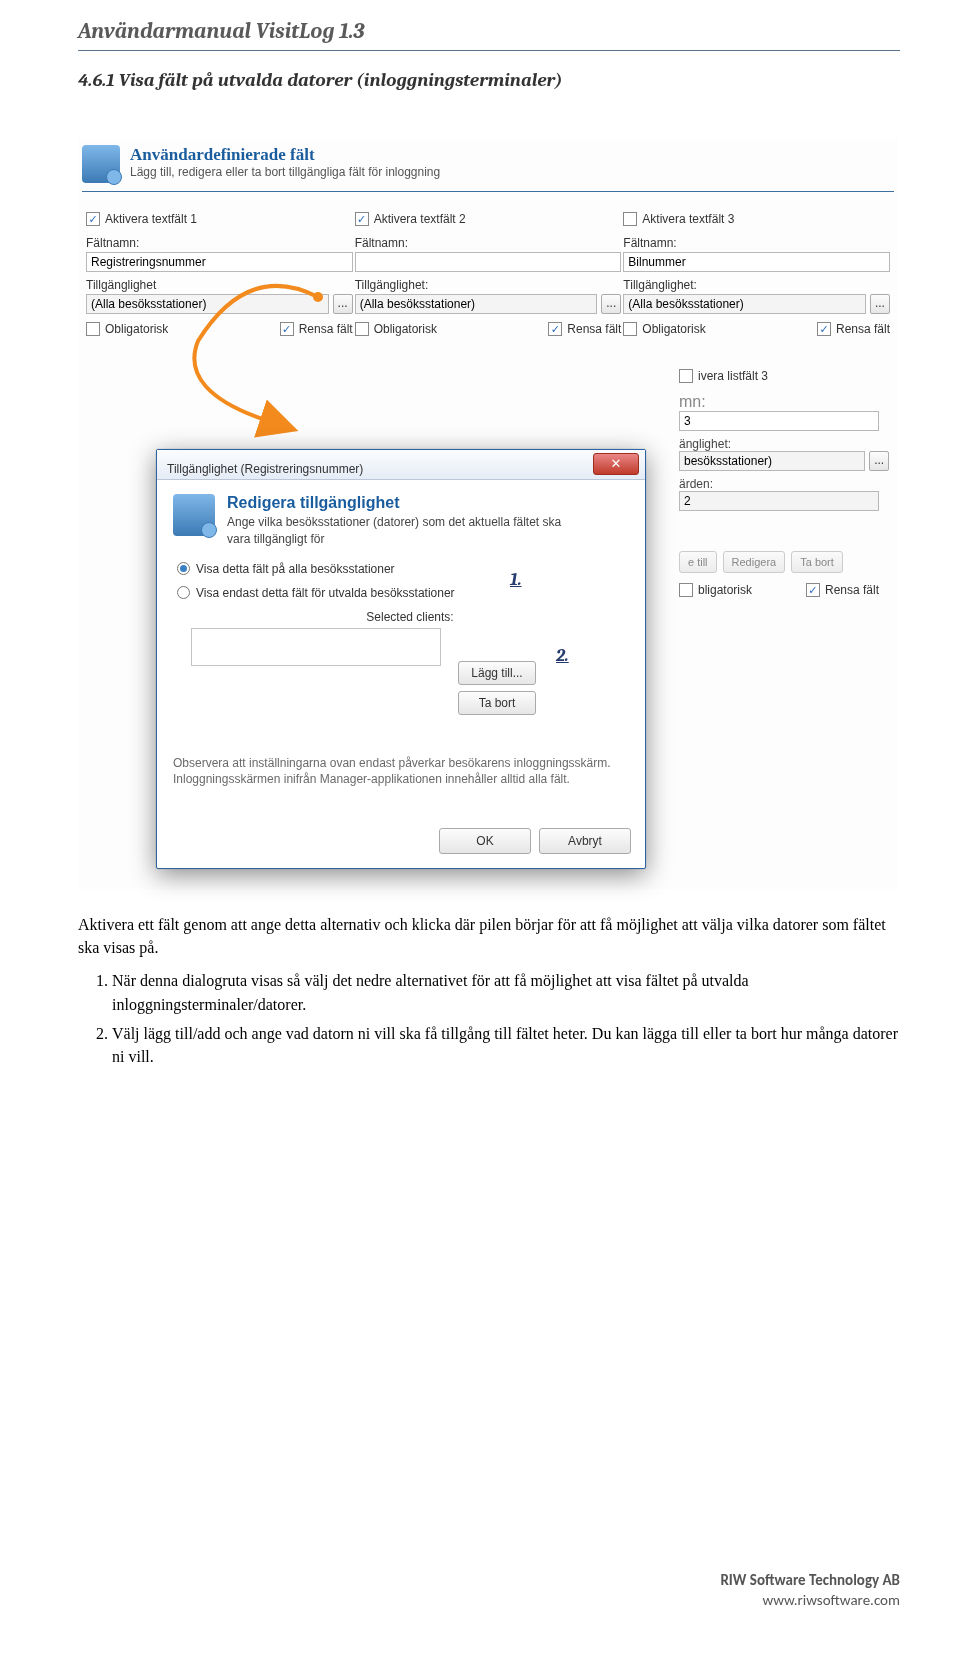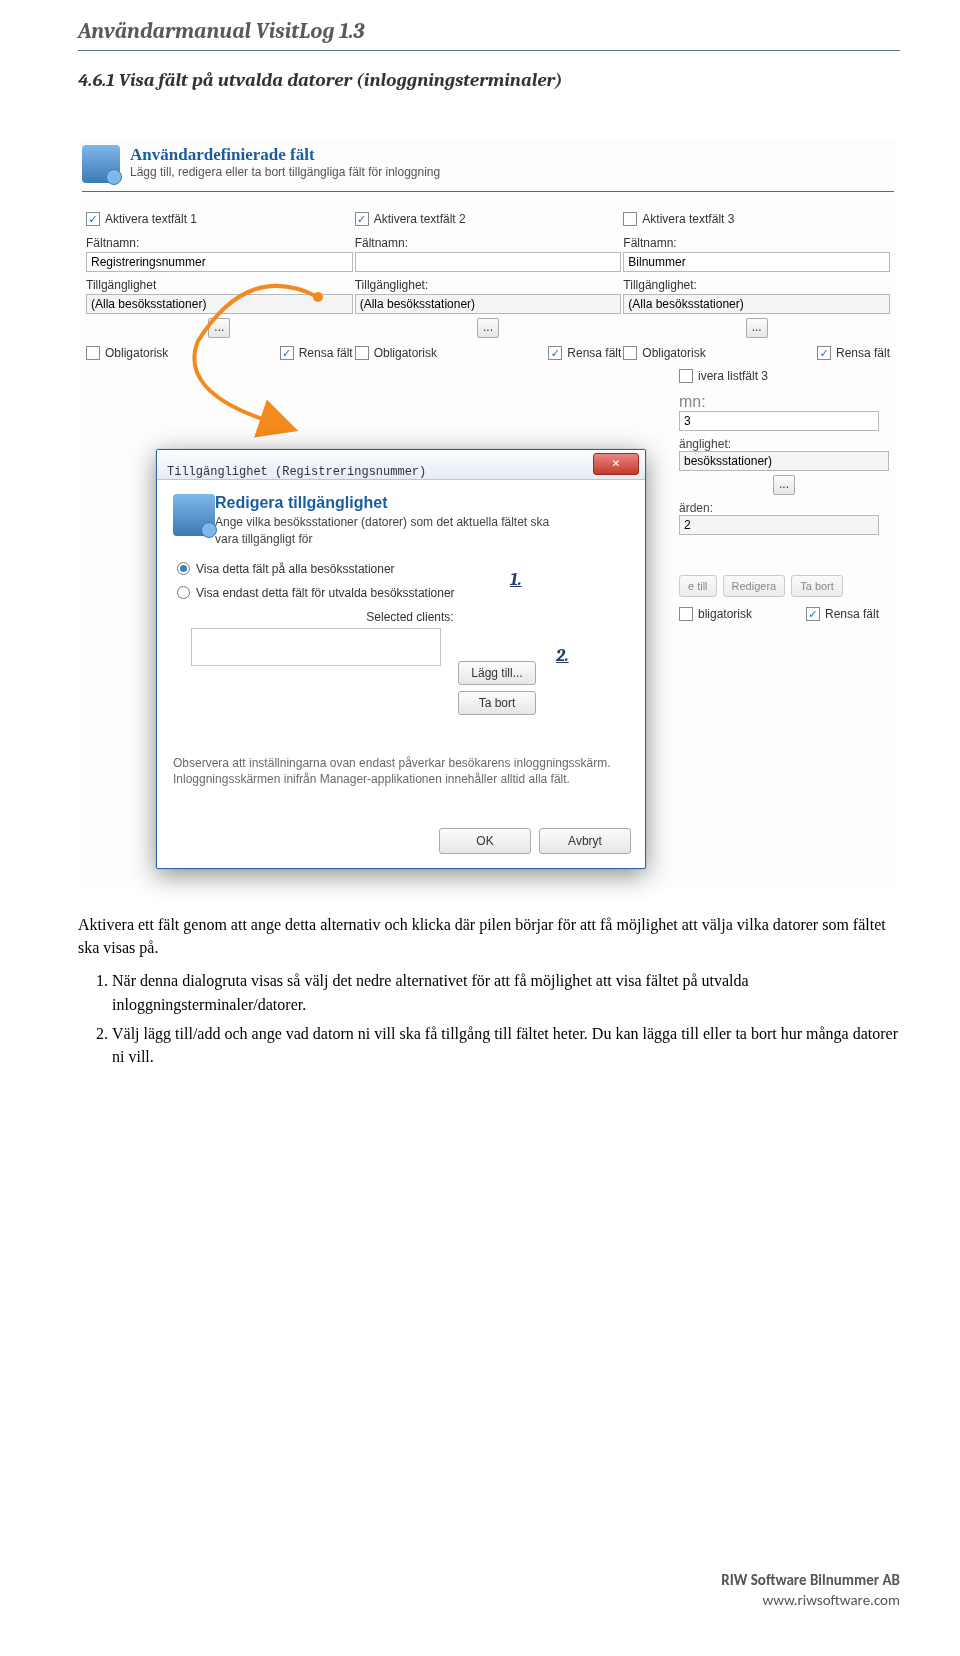--- a/index.html
+++ b/index.html
@@ -30,31 +30,31 @@
   .panel-rule { border: none; border-top: 1px solid #3b6fa1; margin: 0 4px 20px 4px; }
   
   .fields-row { display: flex; gap: 2px; padding: 0 8px; }
   .field-col { flex: 1; position: relative; }
   .chk-line { display: flex; align-items: center; gap: 5px; margin-bottom: 10px; font-size: 12px; color: #333; }
   .chk { width: 14px; height: 14px; border: 1px solid #888; background: #fff; display: inline-flex; align-items: center; justify-content: center; font-size: 11px; color: #2a6bc0; }
   .chk.checked::after { content: "✓"; }
   .fld-label { font-size: 12px; color: #333; margin-bottom: 2px; }
   .fld-input { width: 100%; height: 20px; border: 1px solid #b8b8b8; background: #fff; padding: 0 4px; font-size: 12px; }
   .fld-grey { background: #f4f4f4; }
-  .row-inline { display: flex; align-items: center; gap: 4px; flex-direction: column; }
+  .row-inline { display: flex; align-items: center; gap: 4px; }
   .dots-btn { width: 22px; height: 20px; border: 1px solid #aaa; background: linear-gradient(#fcfcfc,#e6e6e6); font-size: 12px; text-align: center; line-height: 17px; border-radius: 2px; }
   .chk-pair { display: flex; justify-content: space-between; margin-top: 8px; }
   
   .arrow-svg { position: absolute; left: 40px; top: 82px; z-index: 5; pointer-events: none; }
   
   .modal-shadow { position: absolute; left: 78px; top: 310px; width: 490px; height: 420px; background: #fff; border: 1px solid #2b63a5; box-shadow: 0 6px 26px rgba(0,0,0,.45), 0 0 0 1px rgba(0,0,0,.05); border-radius: 2px; z-index: 10; }
-  .modal-titlebar { height: 30px; background: linear-gradient(#fbfcfe,#e5ecf6); display: flex; align-items: flex-end; padding: 12px 0 0 10px; border-bottom: 1px solid #bac7d8; position: relative; color: #333; font-size: 12px; font-family: Liberation Mono, monospace; }
+  .modal-titlebar { height: 30px; background: linear-gradient(#fbfcfe,#e5ecf6); display: flex; align-items: flex-start; padding: 12px 0 0 10px; border-bottom: 1px solid #bac7d8; position: relative; color: #333; font-size: 12px; }
   .modal-close { position: absolute; right: 6px; top: 3px; width: 46px; height: 22px; background: linear-gradient(#e98686,#c03b2a); border-radius: 3px; color: #fff; text-align: center; line-height: 20px; font-size: 13px; border: 1px solid #9e2c1f; }
   .modal-body { padding: 14px 16px; }
-  .modal-hero { display: flex; gap: 0; align-items: flex-start; margin-bottom: 14px; }
+  .modal-hero { display: flex; gap: 12px; align-items: flex-start; margin-bottom: 14px; }
   .modal-hero .folder-icon { width: 42px; height: 42px; }
   .modal-htitle { color: #1a5d9e; font-weight: 600; font-size: 16px; margin-bottom: 2px; }
   .modal-hsub { font-size: 12px; color: #444; max-width: 360px; line-height: 1.4; }
   .radio-line { display: flex; align-items: center; gap: 6px; font-size: 12px; color: #333; margin: 10px 0 6px 4px; }
   .radio { width: 13px; height: 13px; border: 1px solid #777; border-radius: 50%; display: inline-flex; align-items: center; justify-content: center; background: #fff; }
   .radio.selected::after { content: ""; width: 7px; height: 7px; border-radius: 50%; background: #3b7fc4; }
   .sel-label { font-size: 12px; color: #333; margin: 10px 0 4px 18px; text-align: center; }
   .sel-list { margin-left: 18px; width: 250px; height: 38px; border: 1px solid #c4c4c4; background: #fff; }
   .m-btns { display: inline-flex; flex-direction: column; gap: 6px; margin-left: 285px; margin-top: -40px; }
   .m-btn { width: 78px; height: 24px; border: 1px solid #aaa; background: linear-gradient(#fcfcfc,#e6e6e6); border-radius: 3px; font-size: 12px; text-align: center; line-height: 22px; color: #333; }
@@ -253,15 +253,15 @@
   <div class="body-text">
     <p>Aktivera ett fält genom att ange detta alternativ och klicka där pilen börjar för att få möjlighet att välja vilka datorer som fältet ska visas på.</p>
     <ol>
       <li>När denna dialogruta visas så välj det nedre alternativet för att få möjlighet att visa fältet på utvalda inloggningsterminaler/datorer.</li>
       <li>Välj lägg till/add och ange vad datorn ni vill ska få tillgång till fältet heter. Du kan lägga till eller ta bort hur många datorer ni vill.</li>
     </ol>
   </div>
 </div>
 
 <div class="page-footer">
-  <div class="co">RIW Software Bilnummer AB</div>
+  <div class="co">RIW Software Technology AB</div>
   <div>www.riwsoftware.com</div>
 </div>
 
 </body></html>

